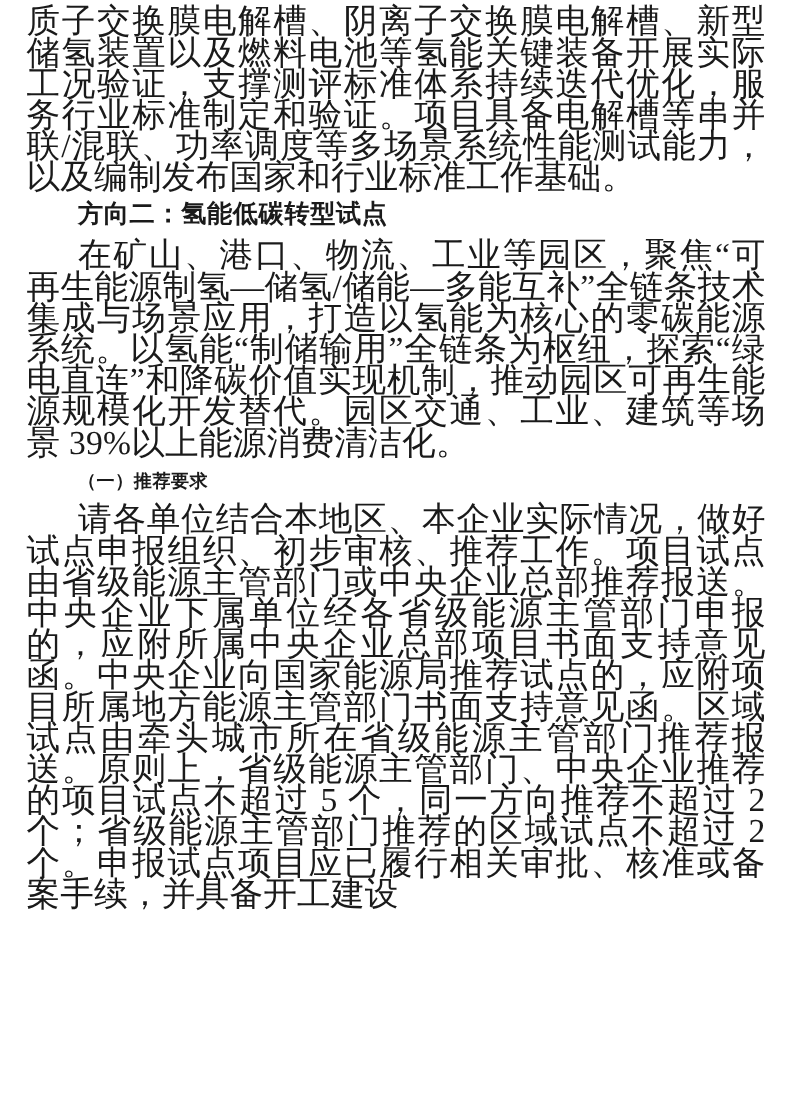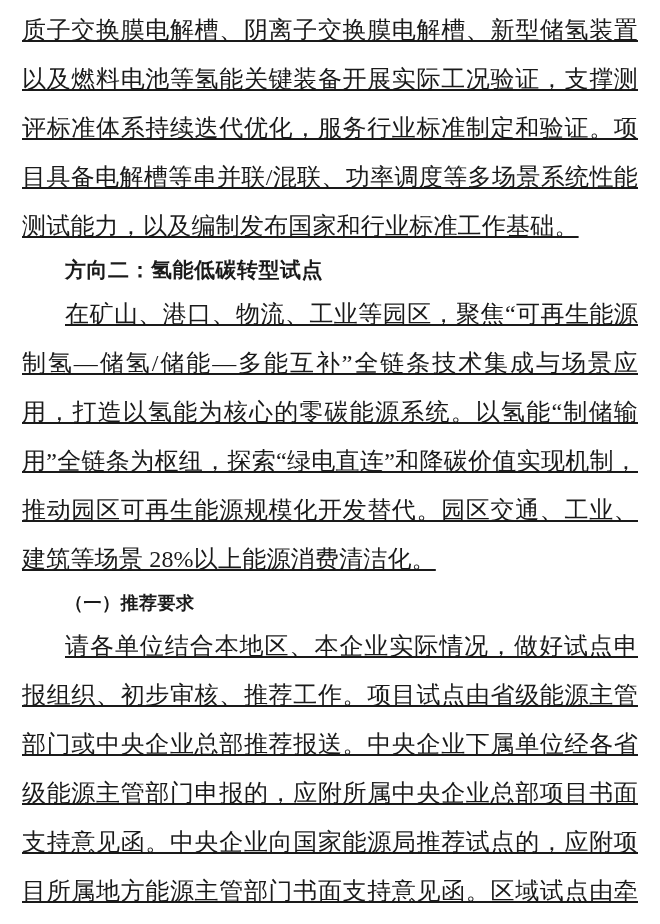--- a/index.html
+++ b/index.html
@@ -15,63 +15,62 @@
     overflow: hidden;
   }
   .page {
     width: 660px;
     height: 924px;
     box-sizing: border-box;
     padding: 6px 22px 0 22px;
     position: relative;
   }
   .para {
-    font-size: 24px;
-    line-height: 49px;
+    font-size: 28px;
+    line-height: 26px;
     text-align: justify;
     text-justify: inter-ideograph;
     letter-spacing: 0.2px;
     margin: 0;
     text-indent: 0;
-    text-decoration: underline;
   }
   .indent2 {
     text-indent: 43px;
   }
   .heading {
-    font-family: Liberation Serif, serif;
+    font-family: Liberation Mono, monospace;
     font-weight: bold;
     font-size: 21px;
     line-height: 38.5px;
     margin: 0;
     text-indent: 43px;
     letter-spacing: 0.5px;
   }
   .heading-serif-bold {
     font-family: "Liberation Serif", "DejaVu Serif", serif;
     font-weight: bold;
-    font-size: 18px;
+    font-size: 15px;
     line-height: 38.5px;
     margin: 0;
     text-indent: 43px;
     letter-spacing: 0.5px;
   }
   .blk {
     margin: 0;
   }
 </style>
 </head>
 <body>
 
 <div class="page">
 
   <p class="para blk">质子交换膜电解槽、阴离子交换膜电解槽、新型储氢装置以及燃料电池等氢能关键装备开展实际工况验证，支撑测评标准体系持续迭代优化，服务行业标准制定和验证。项目具备电解槽等串并联/混联、功率调度等多场景系统性能测试能力，以及编制发布国家和行业标准工作基础。</p>
 
   <p class="heading blk">方向二：氢能低碳转型试点</p>
 
-  <p class="para indent2 blk">在矿山、港口、物流、工业等园区，聚焦“可再生能源制氢—储氢/储能—多能互补”全链条技术集成与场景应用，打造以氢能为核心的零碳能源系统。以氢能“制储输用”全链条为枢纽，探索“绿电直连”和降碳价值实现机制，推动园区可再生能源规模化开发替代。园区交通、工业、建筑等场景 28%以上能源消费清洁化。</p>
+  <p class="para indent2 blk">在矿山、港口、物流、工业等园区，聚焦“可再生能源制氢—储氢/储能—多能互补”全链条技术集成与场景应用，打造以氢能为核心的零碳能源系统。以氢能“制储输用”全链条为枢纽，探索“绿电直连”和降碳价值实现机制，推动园区可再生能源规模化开发替代。园区交通、工业、建筑等场景 39%以上能源消费清洁化。</p>
 
 
   <p class="heading-serif-bold blk">（一）推荐要求</p>
 
   <p class="para indent2 blk">请各单位结合本地区、本企业实际情况，做好试点申报组织、初步审核、推荐工作。项目试点由省级能源主管部门或中央企业总部推荐报送。中央企业下属单位经各省级能源主管部门申报的，应附所属中央企业总部项目书面支持意见函。中央企业向国家能源局推荐试点的，应附项目所属地方能源主管部门书面支持意见函。区域试点由牵头城市所在省级能源主管部门推荐报送。原则上，省级能源主管部门、中央企业推荐的项目试点不超过 5 个，同一方向推荐不超过 2 个；省级能源主管部门推荐的区域试点不超过 2 个。申报试点项目应已履行相关审批、核准或备案手续，并具备开工建设</p>
 
 </div>
 
 </body></html>

